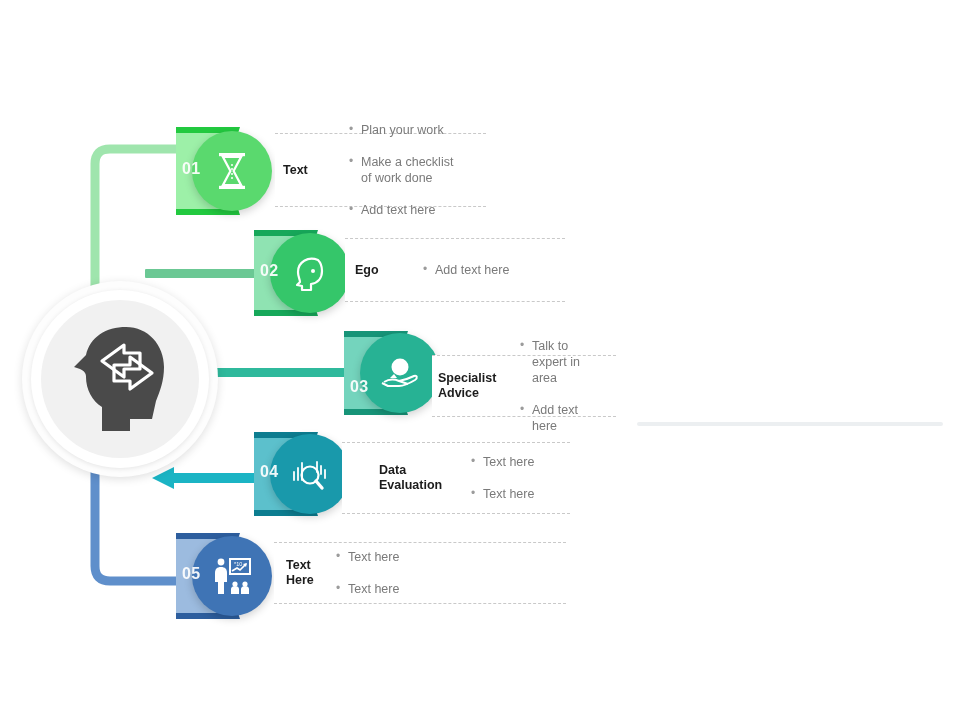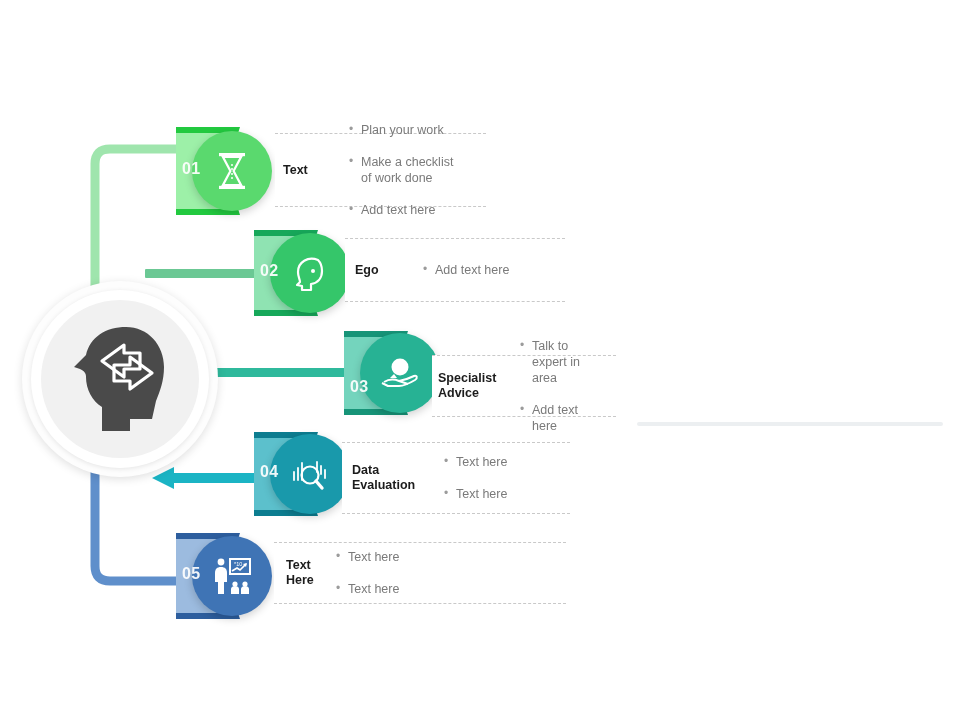--- a/index.html
+++ b/index.html
@@ -240,21 +240,21 @@
             <line x1="35" y1="22" x2="35" y2="14"></line>
           </g>
           <circle cx="20" cy="19" r="8.5" fill="none" stroke="#fff" stroke-width="2.2"></circle>
           <line x1="26" y1="25" x2="32" y2="32" stroke="#fff" stroke-width="3.4" stroke-linecap="round"></line>
         </svg>
       </span>
     </div>
     <span class="num" style="left:6px;top:31px;">04</span>
   </div>
   <div class="txtbox" style="left:342px;top:442px;width:228px;height:72px;">
-    <span class="label" style="width:60px;padding-left:10px;">Data Evaluation</span>
+    <span class="label" style="width:60px;padding-left:10px;margin-left:27px;">Data Evaluation</span>
     <ul class="bullets" style="width:120px;margin-left:24px;">
       <li>Text here</li>
       <li>Text here</li>
     </ul>
   </div>
 
   <div class="row" style="left:176px;top:533px;">
     <span class="ribbon">
       <svg width="64" height="86" viewBox="0 0 64 86">
         <path d="M0 0 L64 0 L50 43 L64 86 L0 86 Z" fill="#2d5e9e"></path>

